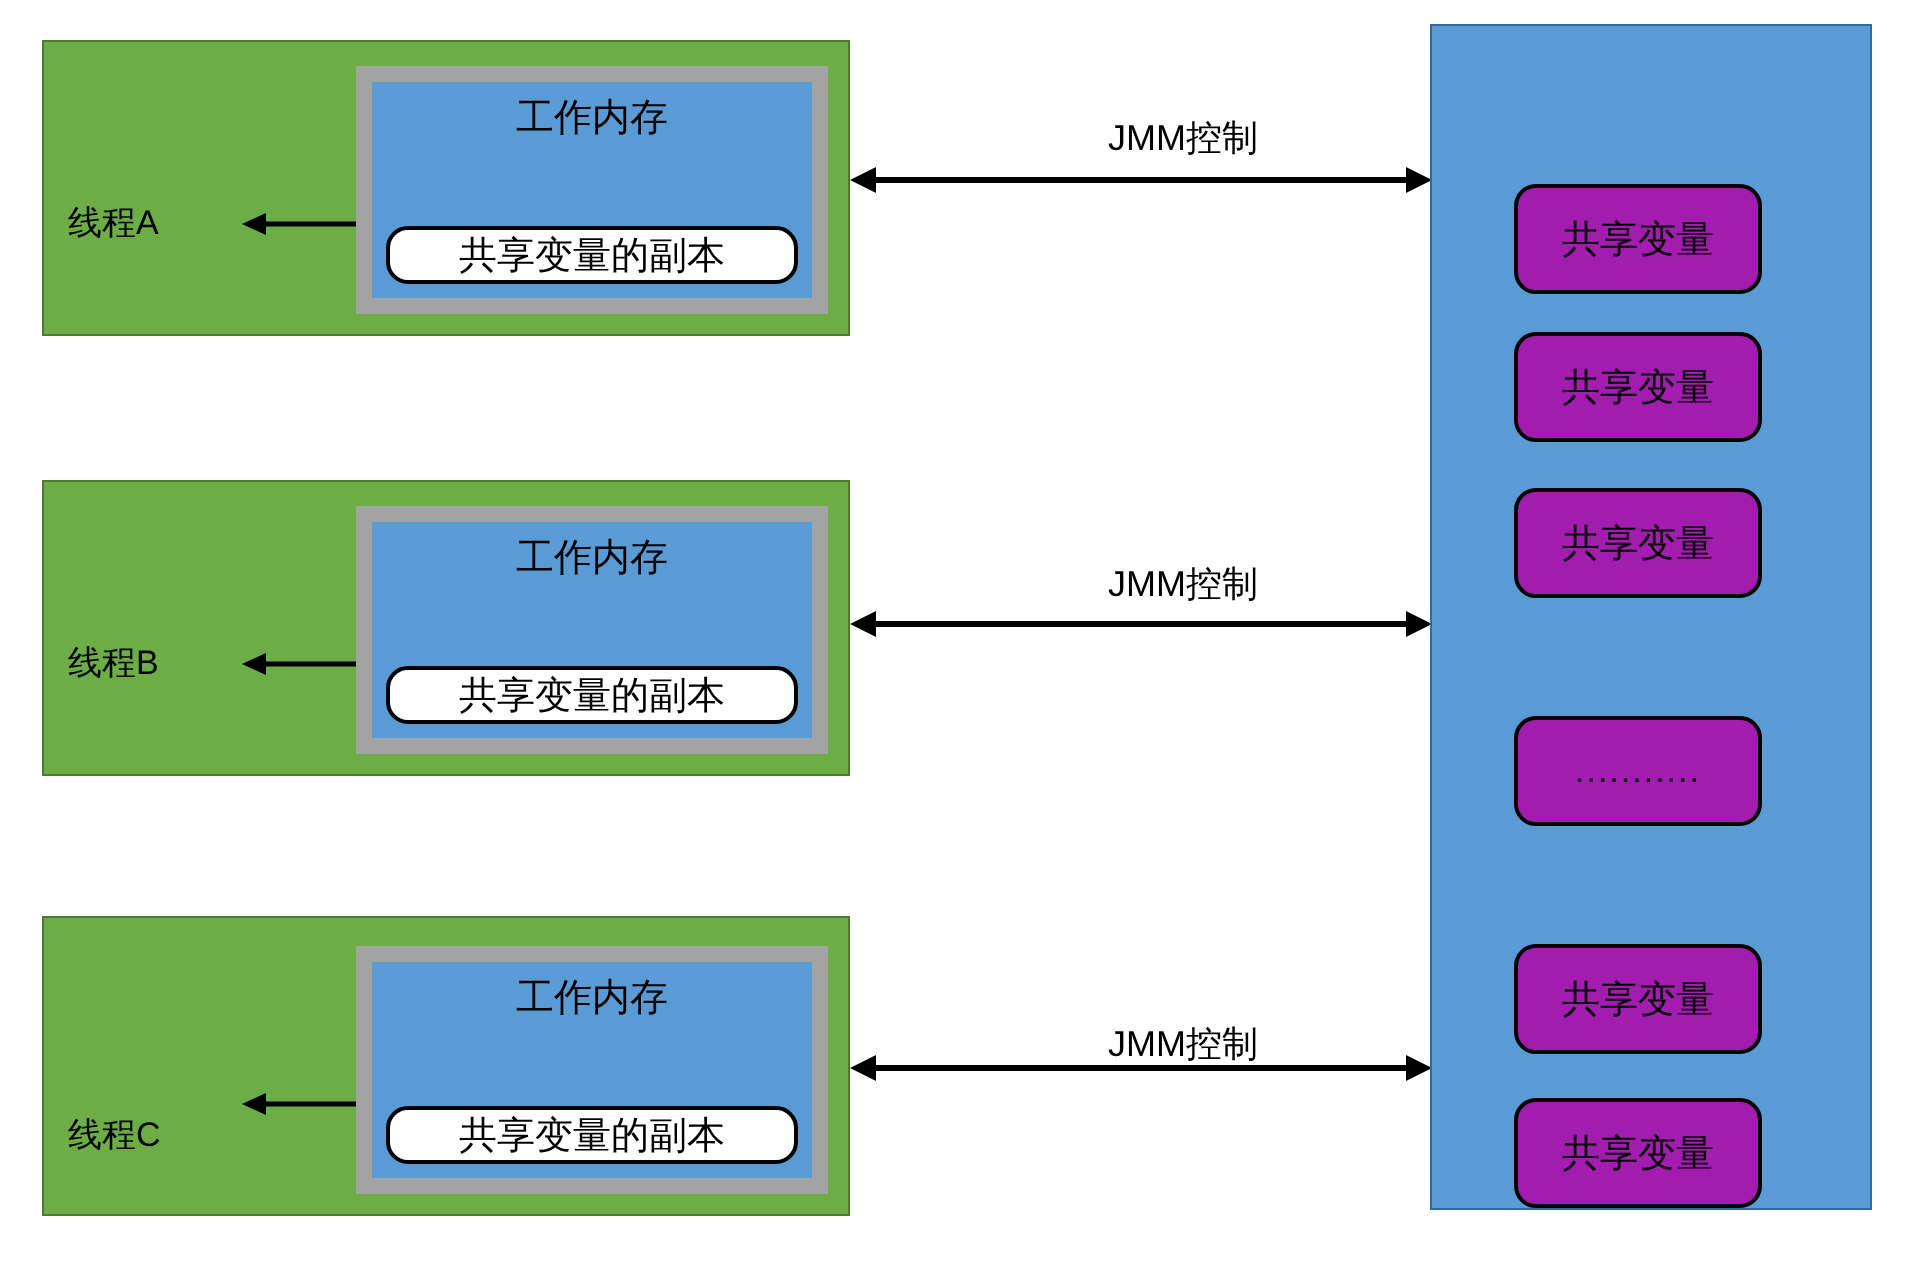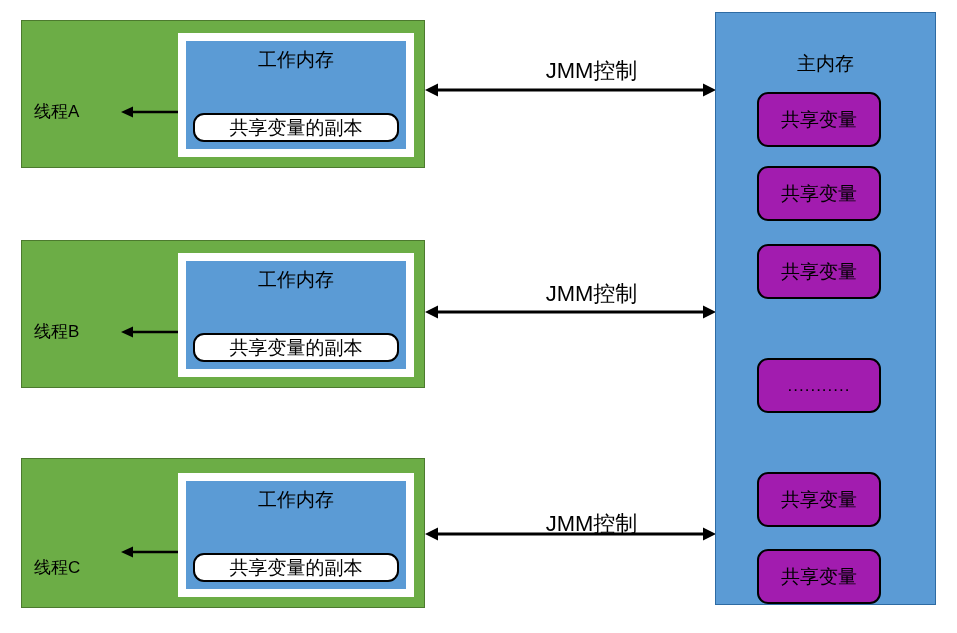--- a/index.html
+++ b/index.html
@@ -40,21 +40,21 @@
   
   .inner-arrow {
     position: absolute;
     height: 14px;
   }
   .inner-arrow svg { display: block; }
 
   
   .working-memory-frame {
     position: absolute;
-    background: #ffffff;
+    background: #a3a3a3;
     box-sizing: border-box;
   }
   .working-memory {
     position: absolute;
     left: 8px;
     top: 8px;
     right: 8px;
     bottom: 8px;
     background: #5B9BD5;
     box-sizing: border-box;
@@ -134,21 +134,21 @@
     left: 425px;
     width: 291px;
     height: 16px;
   }
   .jmm-arrow svg { display: block; }
   .jmm-label {
     position: absolute;
     left: 425px;
     width: 333px;
     text-align: center;
-    font-size: 22px;
+    font-size: 18px;
     color: #000000;
     line-height: 1;
   }
 </style>
 </head>
 <body>
 
 <div id="canvas">
 
   <div class="thread-block" id="thread-block-0" style="top:20px; height:148px;">
@@ -229,21 +229,20 @@
   <div class="jmm-label" style="top:513px;">JMM控制</div>
   <div class="jmm-arrow" style="top:526px;">
     <svg width="291" height="16" viewBox="0 0 291 16" aria-hidden="true">
       <line x1="10" y1="8" x2="281" y2="8" stroke="#000" stroke-width="3"></line>
       <polygon points="0,8 13,1.5 13,14.5" fill="#000"></polygon>
       <polygon points="291,8 278,1.5 278,14.5" fill="#000"></polygon>
     </svg>
   </div>
 
   <div id="main-memory">
-    <div id="main-memory-title">主内存</div>
 
     <div class="shared-var" style="top:79px;">共享变量</div>
     <div class="shared-var" style="top:153px;">共享变量</div>
     <div class="shared-var" style="top:231px;">共享变量</div>
     <div class="shared-var dots" style="top:345px;">...........</div>
     <div class="shared-var" style="top:459px;">共享变量</div>
     <div class="shared-var" style="top:536px;">共享变量</div>
   </div>
 
 </div>

